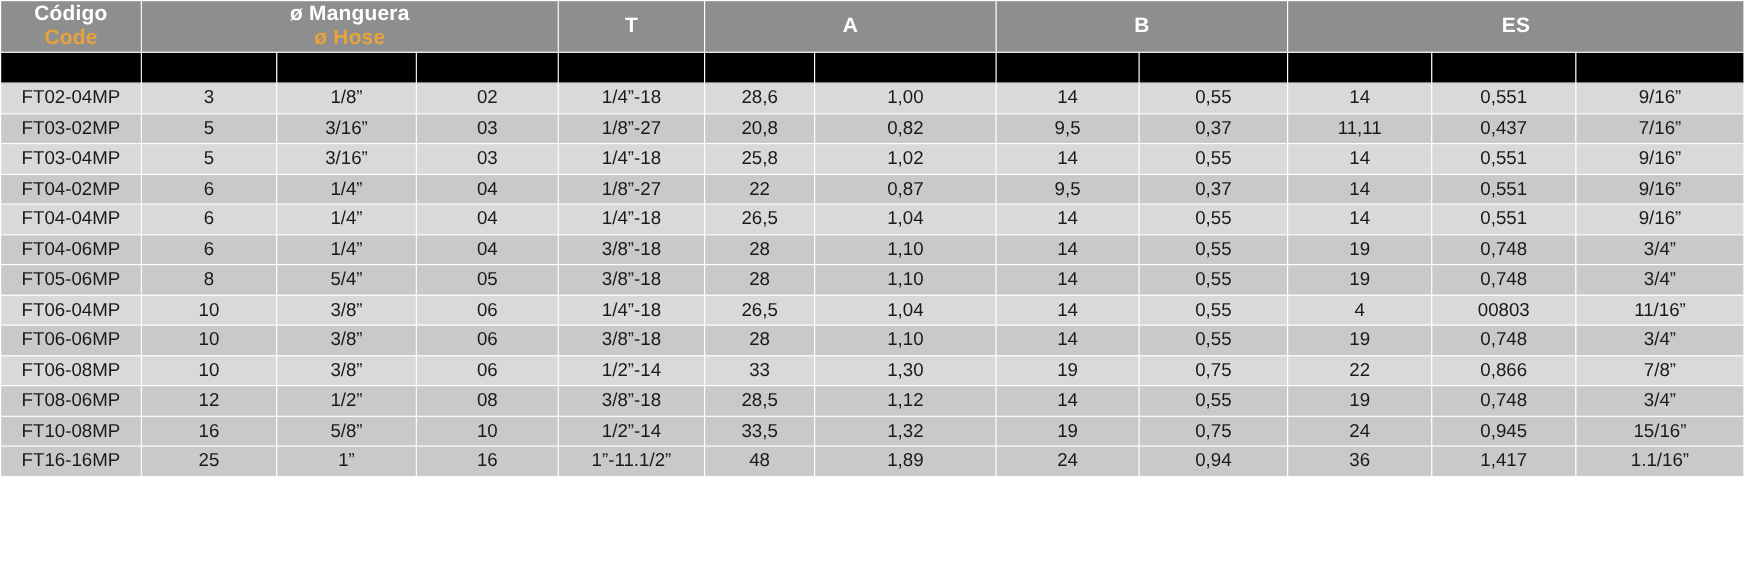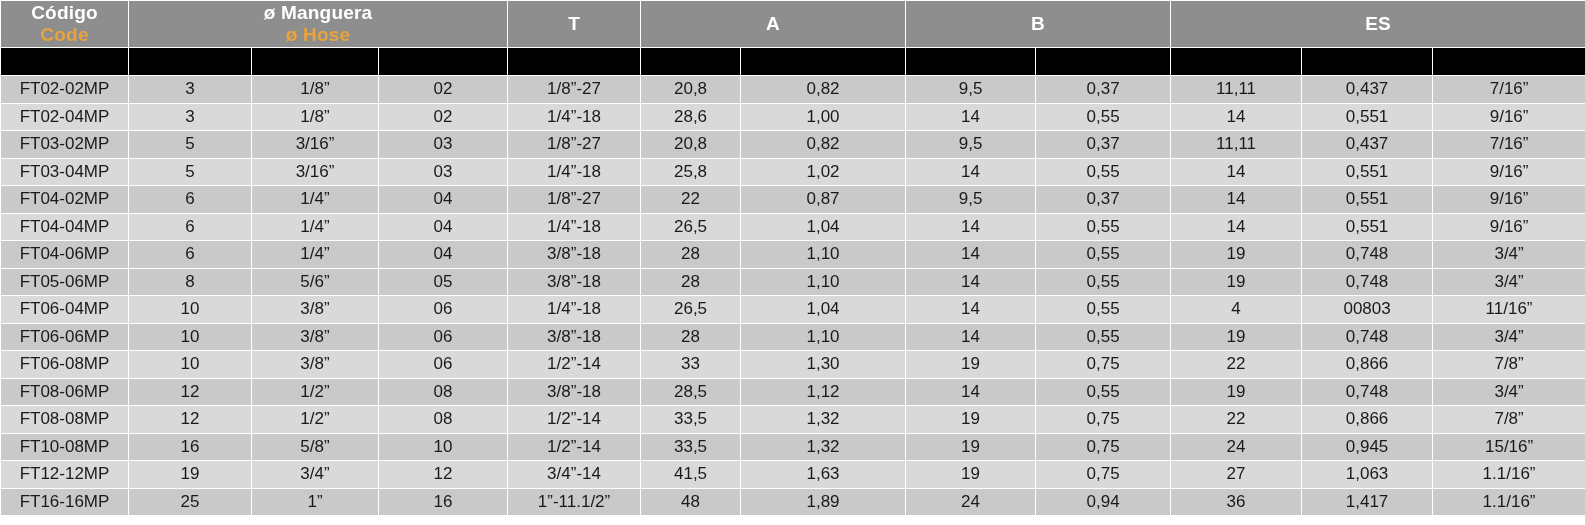--- a/index.html
+++ b/index.html
@@ -123,34 +123,20 @@
       <td></td>
       <td></td>
       <td></td>
       <td></td>
       <td></td>
       <td></td>
       <td></td>
     </tr>
   </thead>
   <tbody id="table-body">
-      <tr class="data-row odd">
-        <td class="code-cell">FT02-02MP</td>
-        <td>3</td>
-        <td>1/8”</td>
-        <td>02</td>
-        <td>1/8”-27</td>
-        <td>20,8</td>
-        <td>0,82</td>
-        <td>9,5</td>
-        <td>0,37</td>
-        <td>11,11</td>
-        <td>0,437</td>
-        <td>7/16”</td>
-      </tr>
       <tr class="data-row even">
         <td class="code-cell">FT02-04MP</td>
         <td>3</td>
         <td>1/8”</td>
         <td>02</td>
         <td>1/4”-18</td>
         <td>28,6</td>
         <td>1,00</td>
         <td>14</td>
         <td>0,55</td>
@@ -224,21 +210,21 @@
         <td>1,10</td>
         <td>14</td>
         <td>0,55</td>
         <td>19</td>
         <td>0,748</td>
         <td>3/4”</td>
       </tr>
       <tr class="data-row odd">
         <td class="code-cell">FT05-06MP</td>
         <td>8</td>
-        <td>5/6”</td>
+        <td>5/4”</td>
         <td>05</td>
         <td>3/8”-18</td>
         <td>28</td>
         <td>1,10</td>
         <td>14</td>
         <td>0,55</td>
         <td>19</td>
         <td>0,748</td>
         <td>3/4”</td>
       </tr>
@@ -291,61 +277,33 @@
         <td>08</td>
         <td>3/8”-18</td>
         <td>28,5</td>
         <td>1,12</td>
         <td>14</td>
         <td>0,55</td>
         <td>19</td>
         <td>0,748</td>
         <td>3/4”</td>
       </tr>
-      <tr class="data-row even">
-        <td class="code-cell">FT08-08MP</td>
-        <td>12</td>
-        <td>1/2”</td>
-        <td>08</td>
-        <td>1/2”-14</td>
-        <td>33,5</td>
-        <td>1,32</td>
-        <td>19</td>
-        <td>0,75</td>
-        <td>22</td>
-        <td>0,866</td>
-        <td>7/8”</td>
-      </tr>
       <tr class="data-row odd">
         <td class="code-cell">FT10-08MP</td>
         <td>16</td>
         <td>5/8”</td>
         <td>10</td>
         <td>1/2”-14</td>
         <td>33,5</td>
         <td>1,32</td>
         <td>19</td>
         <td>0,75</td>
         <td>24</td>
         <td>0,945</td>
         <td>15/16”</td>
-      </tr>
-      <tr class="data-row even">
-        <td class="code-cell">FT12-12MP</td>
-        <td>19</td>
-        <td>3/4”</td>
-        <td>12</td>
-        <td>3/4”-14</td>
-        <td>41,5</td>
-        <td>1,63</td>
-        <td>19</td>
-        <td>0,75</td>
-        <td>27</td>
-        <td>1,063</td>
-        <td>1.1/16”</td>
       </tr>
       <tr class="data-row odd">
         <td class="code-cell">FT16-16MP</td>
         <td>25</td>
         <td>1”</td>
         <td>16</td>
         <td>1”-11.1/2”</td>
         <td>48</td>
         <td>1,89</td>
         <td>24</td>

